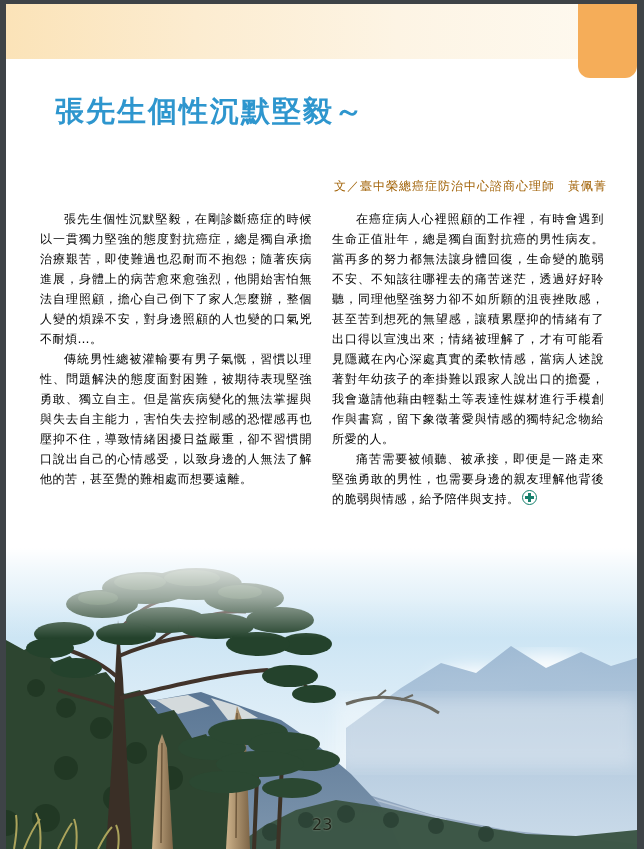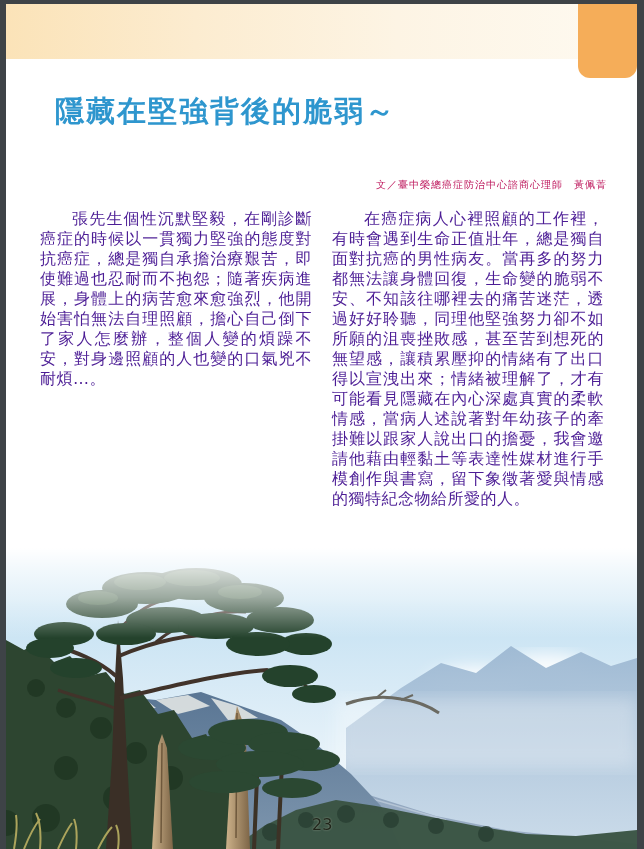--- a/index.html
+++ b/index.html
@@ -30,30 +30,30 @@
   .title1{
     position:absolute;left:49px;top:88px;
     font-size:29px;font-weight:bold;color:#2e96ce;letter-spacing:2px;white-space:nowrap;
   }
   .title2{
     position:absolute;left:99px;top:128px;
     font-size:29px;font-weight:bold;color:#2e96ce;letter-spacing:2px;white-space:nowrap;
   }
   .byline{
     position:absolute;top:174px;right:30px;
-    font-size:10px;color:#be185d;letter-spacing:1px;white-space:nowrap;
+    font-size:12px;color:#a16207;letter-spacing:1px;white-space:nowrap;
   }
   
   .body-cols{
     position:absolute;left:34px;top:205px;width:564px;
     display:flex;gap:20px;z-index:3;
   }
   .col{width:272px;}
   .col p{
-    margin:0;font-size:16px;line-height:20px;color:#4c1d95;
+    margin:0;font-size:12px;line-height:20px;color:#000000;
     text-align:justify;text-justify:inter-character;word-break:break-all;
     text-indent:2em;letter-spacing:0.5px;
   }
   .endmark{
     display:inline-block;width:13px;height:13px;border-radius:50%;
     border:1.5px solid #15806c;background:#fff;vertical-align:-2px;
     position:relative;margin-left:2px;
   }
   .endmark::before,.endmark::after{content:"";position:absolute;background:#15806c;}
   .endmark::before{left:5px;top:2px;width:3px;height:9px;}
@@ -70,29 +70,31 @@
   }
 </style>
 </head>
 <body>
 
 <div class="page">
 
   <div class="header-band"></div>
   <div class="header-tab"></div>
 
-  <div class="title1">隱藏在堅強背後的脆弱～</div>
+  <div class="title1">張先生個性沉默堅毅～</div>
   <div class="byline">文／臺中榮總癌症防治中心諮商心理師　黃佩菁</div>
 
   <div class="body-cols">
     <div class="col">
       <p>張先生個性沉默堅毅，在剛診斷癌症的時候以一貫獨力堅強的態度對抗癌症，總是獨自承擔治療艱苦，即使難過也忍耐而不抱怨；隨著疾病進展，身體上的病苦愈來愈強烈，他開始害怕無法自理照顧，擔心自己倒下了家人怎麼辦，整個人變的煩躁不安，對身邊照顧的人也變的口氣兇不耐煩…。</p>
+      <p>傳統男性總被灌輸要有男子氣慨，習慣以理性、問題解決的態度面對困難，被期待表現堅強勇敢、獨立自主。但是當疾病變化的無法掌握與與失去自主能力，害怕失去控制感的恐懼感再也壓抑不住，導致情緒困擾日益嚴重，卻不習慣開口說出自己的心情感受，以致身邊的人無法了解他的苦，甚至覺的難相處而想要遠離。</p>
     </div>
     <div class="col">
       <p>在癌症病人心裡照顧的工作裡，有時會遇到生命正值壯年，總是獨自面對抗癌的男性病友。當再多的努力都無法讓身體回復，生命變的脆弱不安、不知該往哪裡去的痛苦迷茫，透過好好聆聽，同理他堅強努力卻不如所願的沮喪挫敗感，甚至苦到想死的無望感，讓積累壓抑的情緒有了出口得以宣洩出來；情緒被理解了，才有可能看見隱藏在內心深處真實的柔軟情感，當病人述說著對年幼孩子的牽掛難以跟家人說出口的擔憂，我會邀請他藉由輕黏土等表達性媒材進行手模創作與書寫，留下象徵著愛與情感的獨特紀念物給所愛的人。</p>
+      <p><span>痛苦需要被傾聽、被承接，即便是一路走來堅強勇敢的男性，也需要身邊的親友理解他背後的脆弱與情感，給予陪伴與支持。</span><span class="endmark"></span></p>
     </div>
   </div>
 
   <div class="photo">
     <svg viewBox="0 0 631 301" preserveAspectRatio="none">
       <defs>
         <linearGradient id="sky" x1="0" y1="0" x2="0" y2="1">
           <stop offset="0" stop-color="#b9dcf0"></stop>
           <stop offset="0.45" stop-color="#d7eaf6"></stop>
           <stop offset="0.75" stop-color="#eaf4fa"></stop>

